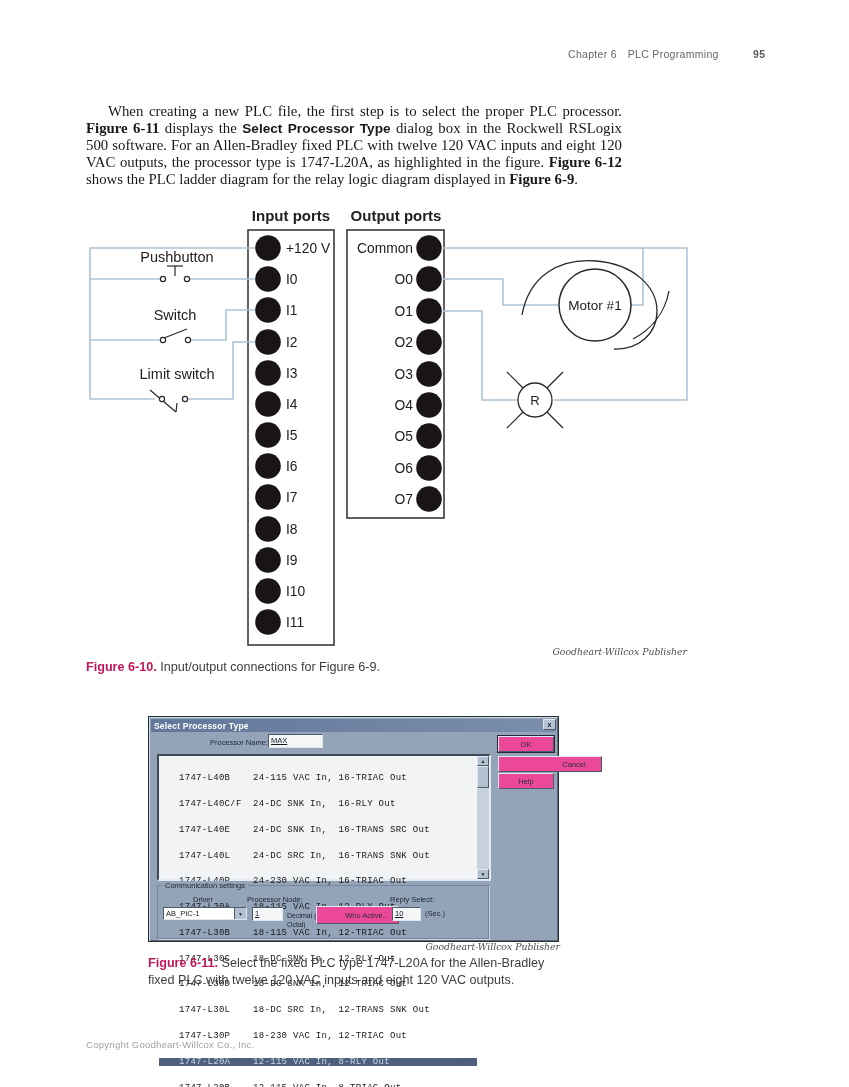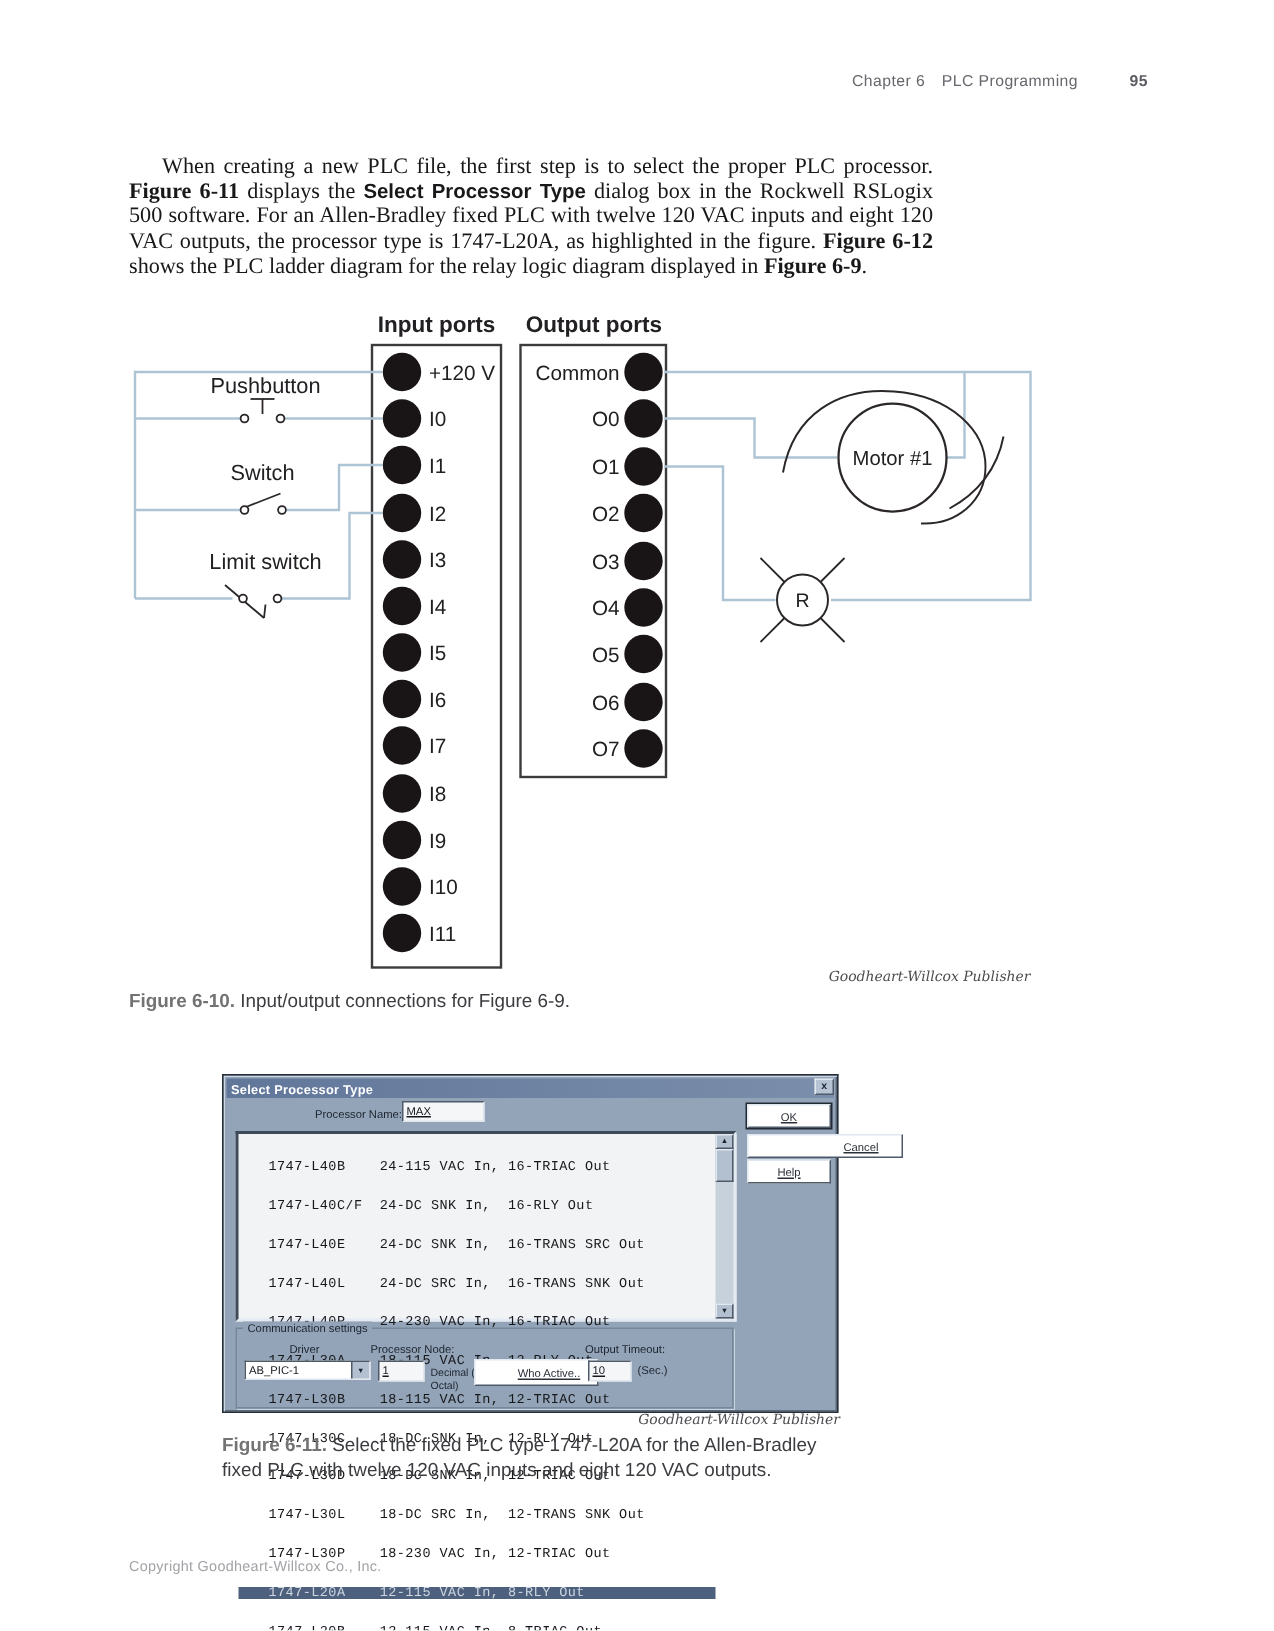--- a/index.html
+++ b/index.html
@@ -27,43 +27,43 @@
   .tport{font-size:13.8px;font-weight:500;}
 
   
   .credit{position:absolute;font-family:"DejaVu Serif",serif;font-style:italic;
           font-size:9.3px;color:#4c4c50;white-space:nowrap;}
   #credit1{top:646px;right:162px;}
   #credit2{top:941px;right:289px;}
   .caption{position:absolute;font-size:12.6px;color:#3c3d41;line-height:16.6px;}
   #cap1{left:86px;top:659px;width:560px;}
   #cap2{left:148px;top:955px;width:420px;}
-  .figlabel{color:#737373;font-weight:bold;}
+  .figlabel{color:#be185d;font-weight:bold;}
 
   
   .dialog{position:absolute;left:148px;top:716px;width:409px;height:224px;background:#93a4b9;
           border:1px solid #272e38;box-shadow:inset 1px 1px 0 #ccd6e2, inset -1px -1px 0 #5a6878;
           font-family:"Liberation Sans",sans-serif;}
   .titlebar{position:absolute;left:2px;top:2px;width:405px;height:13px;
             background:linear-gradient(to right,#61779a,#7b8eab);display:flex;align-items:center;}
   .titletext{color:#fff;font-size:8.5px;font-weight:bold;padding-left:3px;letter-spacing:.2px;}
   .closebtn{position:absolute;right:2px;top:2px;width:11px;height:9px;background:#b6c3d2;
             border-top:1px solid #e2e8f0;border-left:1px solid #e2e8f0;
             border-right:1px solid #4e5a68;border-bottom:1px solid #4e5a68;
             font-size:7px;font-weight:bold;color:#1c232e;display:flex;align-items:center;
             justify-content:center;line-height:1;}
   .lbl{position:absolute;font-size:7.5px;color:#1d242e;white-space:nowrap;}
   .lbl.small{font-size:7px;}
   .field{position:absolute;background:#f4f6f8;border-top:1px solid #4e5a68;border-left:1px solid #4e5a68;
          border-bottom:1px solid #dfe6ee;border-right:1px solid #dfe6ee;
          font-size:7.5px;color:#15191f;padding:1px 0 0 2px;white-space:nowrap;overflow:hidden;text-decoration:underline;}
-  .btn{position:absolute;background:#ffffff;
+  .btn{position:absolute;background:#ec4899;
        border-top:1px solid #e0e7ef;border-left:1px solid #e0e7ef;
        border-right:1px solid #4e5a68;border-bottom:1px solid #4e5a68;
-       font-size:7.5px;color:#2a3038;display:flex;align-items:center;justify-content:center;text-decoration:underline;}
+       font-size:7.5px;color:#2a3038;display:flex;align-items:center;justify-content:center;}
   .sidebtn{left:349px;width:54px;height:14px;}
   #okbtn{top:19px;outline:1px solid #232a34;}
   #cancelbtn{top:39px;padding-left:48px;}
   #helpbtn{top:56px;}
   .listbox{position:absolute;left:8px;top:37px;width:334px;height:127px;background:#f1f3f5;
            border-top:2px solid #3f4a58;border-left:2px solid #3f4a58;
            border-bottom:2px solid #e4eaf1;border-right:2px solid #e4eaf1;box-sizing:border-box;}
   .listrows{position:absolute;left:0;top:1px;right:12px;
             font-family:"Liberation Mono","DejaVu Sans Mono",monospace;
             font-size:9px;line-height:8.6px;letter-spacing:.3px;color:#17181a;white-space:pre;}
@@ -278,21 +278,21 @@
       <span class="drop">▼</span>
     </div>
 
     <div class="lbl" style="left:98px;top:178px;">Processor Node:</div>
     <div class="field" style="left:103px;top:190px;width:27px;height:11px;">1</div>
     <div class="lbl small" style="left:138px;top:195px;">Decimal (=1</div>
     <div class="lbl small" style="left:138px;top:204px;">Octal)</div>
 
     <div class="btn" id="whoactive">Who Active..</div>
 
-    <div class="lbl" style="left:241px;top:178px;">Output Timeout:</div>
+    <div class="lbl" style="left:241px;top:178px;">Reply Select:</div>
     <div class="field" style="left:243px;top:190px;width:25px;height:11px;">10</div>
     <div class="lbl" style="left:276px;top:192px;">(Sec.)</div>
   </div>
 
   <div class="credit" id="credit2">Goodheart-Willcox Publisher</div>
   <div class="caption" id="cap2"><span class="figlabel">Figure 6-11.</span><span> Select the fixed PLC type 1747-L20A for the Allen-Bradley fixed PLC with twelve 120 VAC inputs and eight 120 VAC outputs.</span></div>
 
   <div class="footer">Copyright Goodheart-Willcox Co., Inc.</div>
 </div>
 

